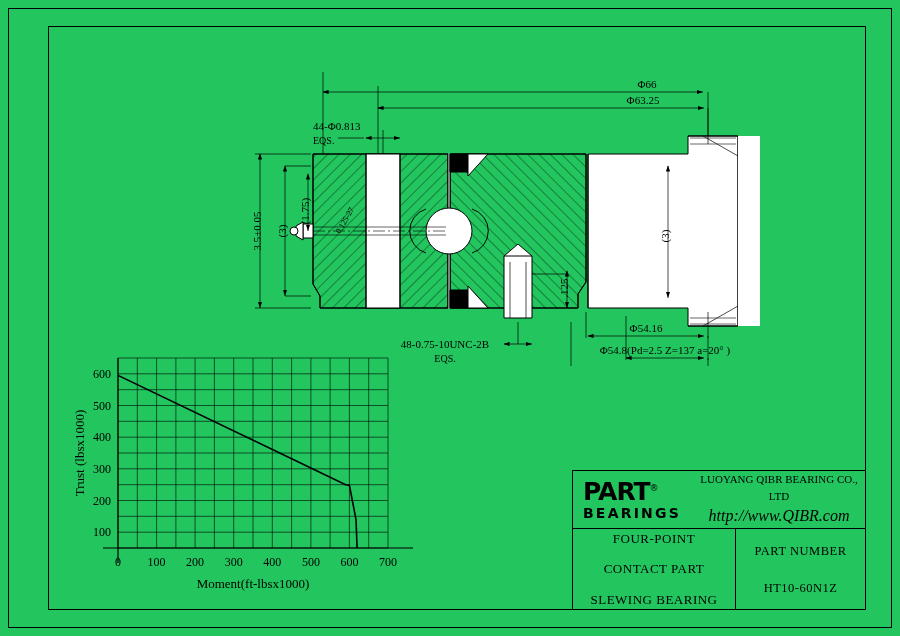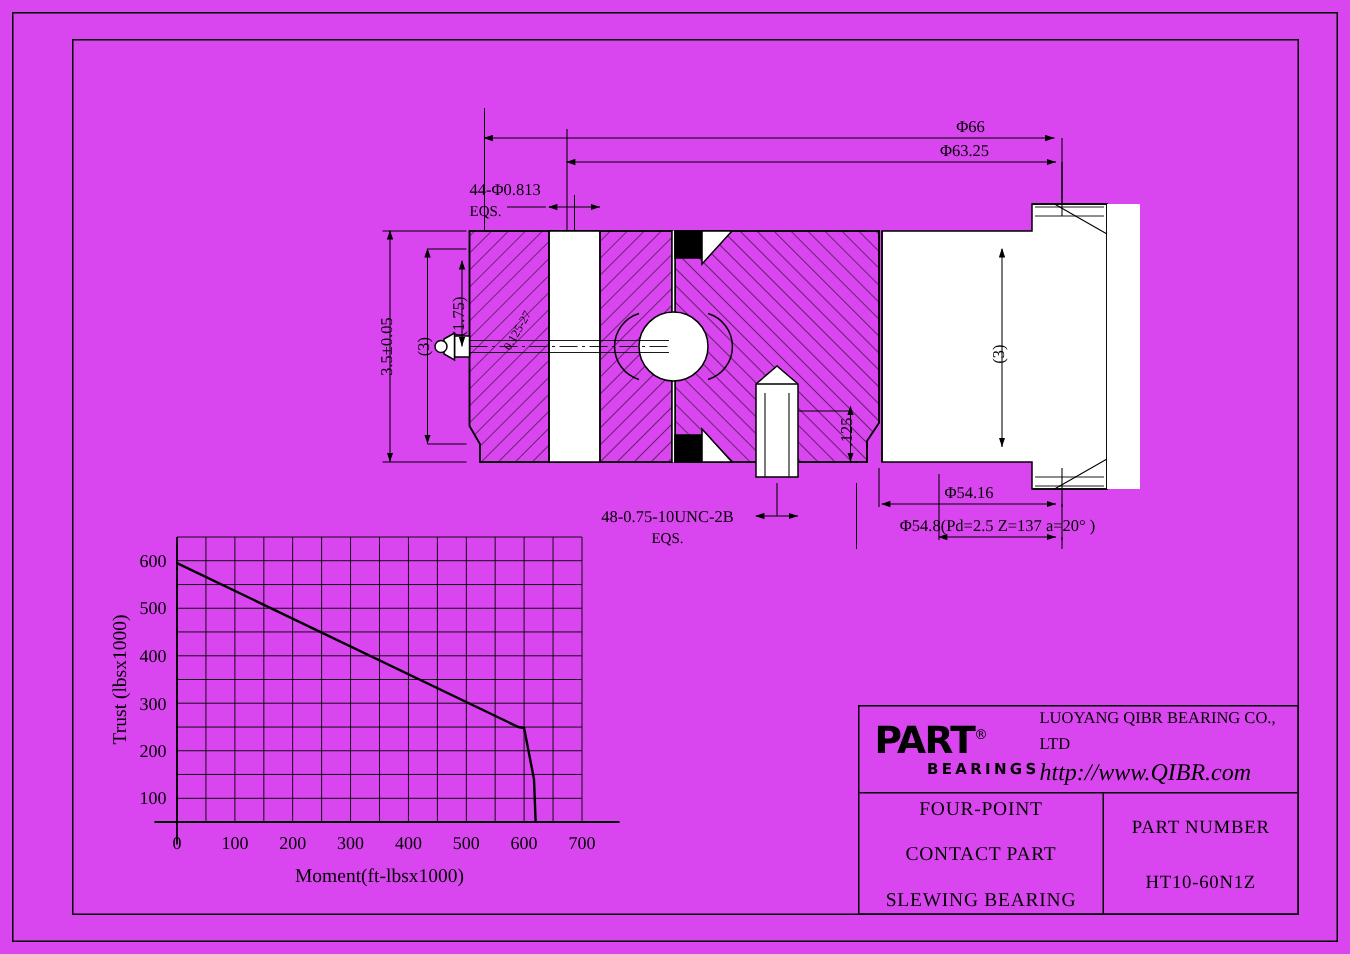--- a/index.html
+++ b/index.html
@@ -8,21 +8,21 @@
     background: #ffffff;
   }
   body {
     font-family: "Liberation Serif", serif;
     color: #000;
   }
   #page {
     position: relative;
     width: 900px;
     height: 636px;
-    background: #d946ef;
+    background: #22c55e;
     overflow: hidden;
   }
   .frame-outer {
     position: absolute;
     left: 8px; top: 8px;
     width: 884px; height: 620px;
     border: 1px solid #000;
     box-sizing: border-box;
   }
   .frame-inner {
@@ -81,29 +81,28 @@
     position: relative;
     display: inline-block;
   }
   .logo-reg {
     font-size: 9px;
     vertical-align: super;
     font-weight: normal;
   }
   .logo-sub {
     font-family: "DejaVu Sans", sans-serif;
-    font-size: 10px;
+    font-size: 14px;
     letter-spacing: 2.2px;
     font-weight: bold;
     margin-top: 1px;
-    text-align: right;
   }
   .tb-company {
     flex: 1;
-    text-align: left;
+    text-align: center;
     font-size: 11px;
     line-height: 1.5;
     font-family: "Liberation Serif", serif;
   }
   .tb-company .url {
     font-size: 16px;
     font-style: italic;
   }
   .tb-bottom {
     position: absolute;

